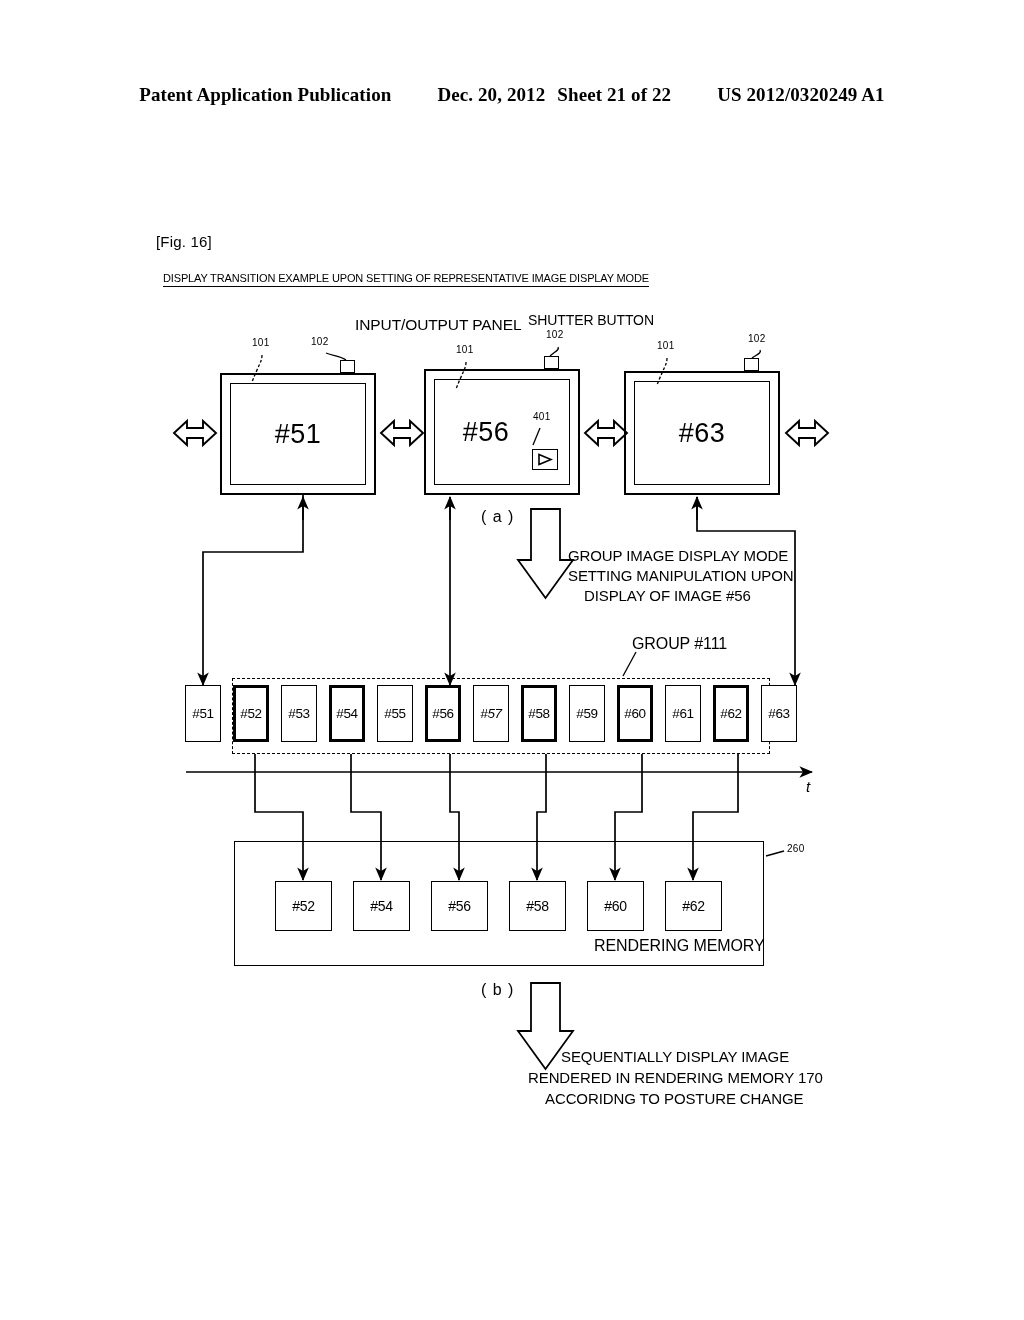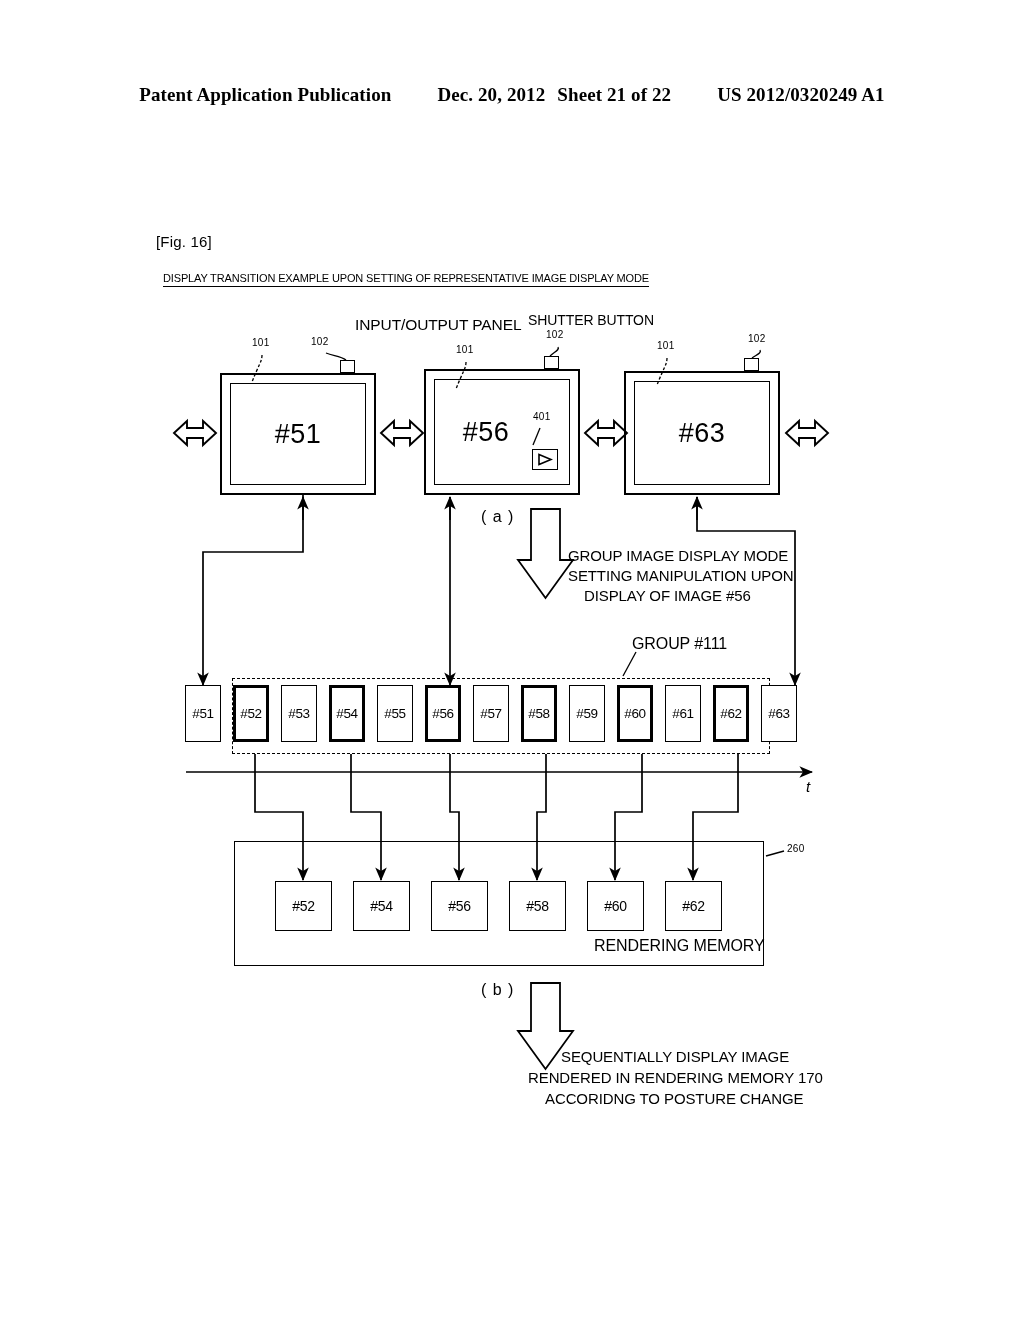--- a/index.html
+++ b/index.html
@@ -255,21 +255,21 @@
       </div>
       <div class="tl-box bold" style="left: 329px; top: 685px;">
         <span>#54</span>
       </div>
       <div class="tl-box" style="left: 377px; top: 685px;">
         <span>#55</span>
       </div>
       <div class="tl-box bold" style="left: 425px; top: 685px;">
         <span>#56</span>
       </div>
-      <div class="tl-box" style="left: 473px; top: 685px;">
+      <div class="tl-box" style="left: 473px; top: 685px; font-style: italic;">
         <span>#57</span>
       </div>
       <div class="tl-box bold" style="left: 521px; top: 685px;">
         <span>#58</span>
       </div>
       <div class="tl-box" style="left: 569px; top: 685px; text-align: right;">
         <span>#59</span>
       </div>
       <div class="tl-box bold" style="left: 617px; top: 685px;">
         <span>#60</span>

